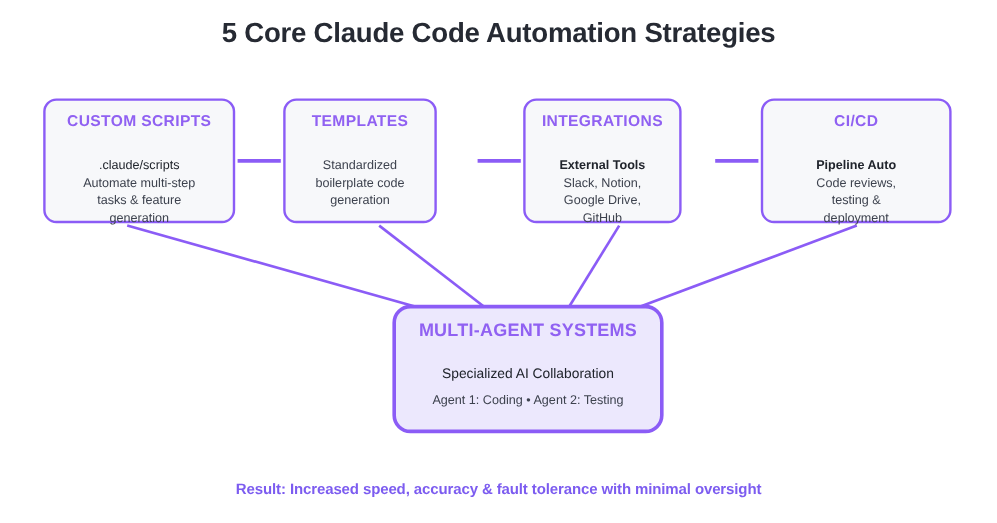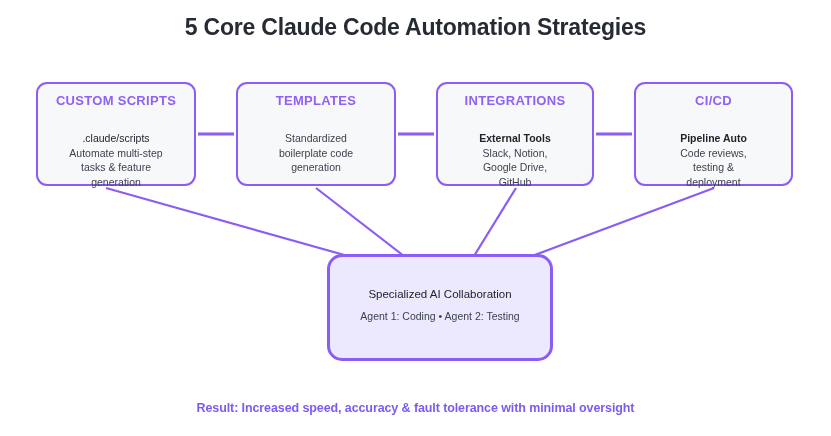--- a/index.html
+++ b/index.html
@@ -69,22 +69,22 @@
     line-height: 14.5px;
   }
   .box-lines .lead {
     color: #20242c;
   }
   .box-lines .lead.bold {
     font-weight: bold;
   }
 
   #box-0 { left: 36px;  width: 160px; }
-  #box-1 { left: 236px; width: 160px; }
-  #box-2 { left: 436px; width: 158px; }
+  #box-1 { left: 236px; width: 128px; }
+  #box-2 { left: 436px; width: 132px; }
   #box-3 { left: 634px; width: 159px; }
 
   
   #hub-box {
     position: absolute;
     left: 327px;
     top: 254px;
     width: 226px;
     height: 107px;
     box-sizing: border-box;
@@ -179,20 +179,21 @@
     <div class="box-heading">CI/CD</div>
     <div class="box-lines">
       <div class="lead bold">Pipeline Auto</div>
       <div>Code reviews,</div>
       <div>testing &amp;</div>
       <div>deployment</div>
     </div>
   </div>
 
   <div id="hub-box">
+    <div id="hub-heading">MULTI-AGENT SYSTEMS</div>
     <div id="hub-subtitle">Specialized AI Collaboration</div>
     <div id="hub-agents">
       <div>Agent 1: Coding • Agent 2: Testing</div>
     </div>
   </div>
 
   <div id="result-footer">Result: Increased speed, accuracy &amp; fault tolerance with minimal oversight</div>
 
 </div>
 

